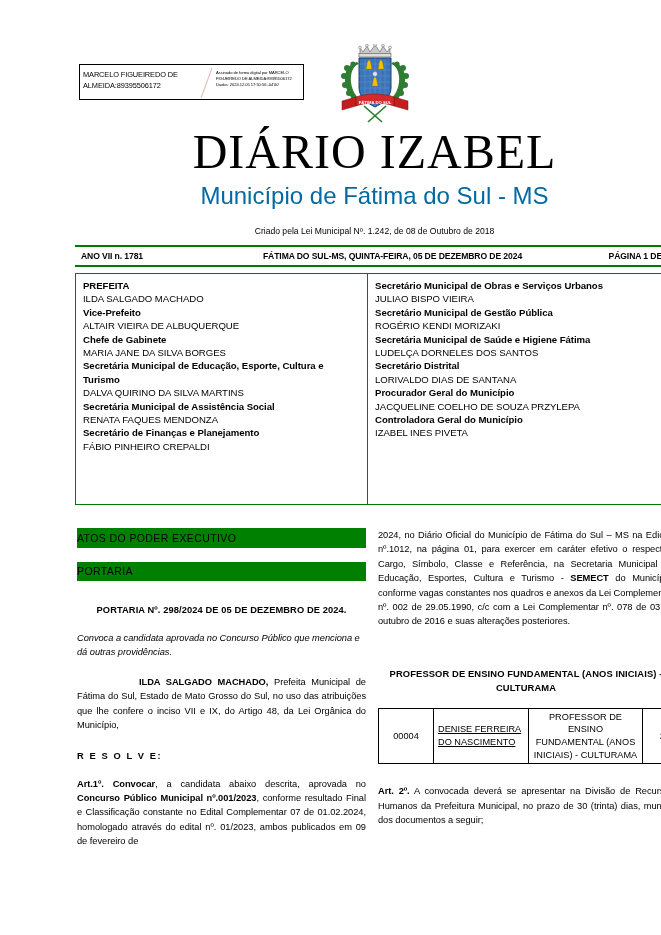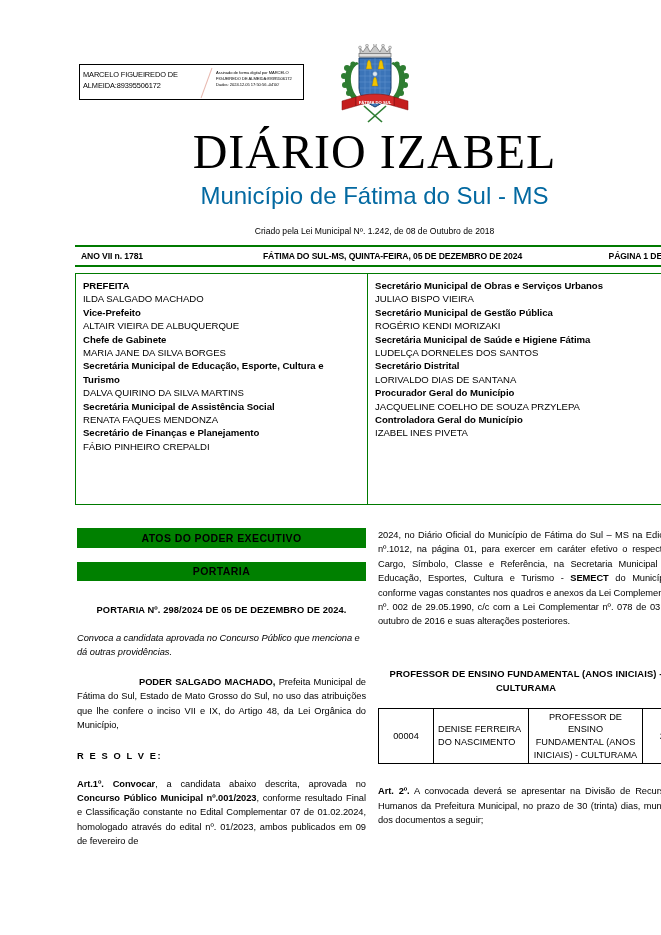--- a/index.html
+++ b/index.html
@@ -162,23 +162,22 @@
   .col-right {
     position: absolute;
     left: 334px;
     top: 528px;
     width: 296px;
   }
 
   .banner {
     background: #008000;
     color: #000000;
-    text-align: center;
     font-size: 10.5px;
-    font-weight: bold;
+    font-weight: normal;
     letter-spacing: 0.4px;
     padding: 3.5px 0 4px 0;
   }
   .banner.gap { margin-top: 14px; }
 
   .port-title {
     margin-top: 22px;
     text-align: center;
     font-size: 9.3px;
     font-weight: bold;
@@ -229,21 +228,21 @@
     table-layout: fixed;
   }
   table.vaga td {
     border: 1px solid #000;
     font-size: 9.2px;
     line-height: 12.6px;
     padding: 2px 4px;
     vertical-align: middle;
   }
   td.c-num  { width: 46px;  text-align: center; }
-  td.c-name { width: 86px;  text-align: left; }
+  td.c-name { width: 86px;  text-align: left; text-decoration: underline; }
   td.c-cargo{ width: 105px; text-align: center; }
   td.c-hrs  { width: 51px;  text-align: center; }
 
   .art2 { margin-top: 20px; }
 </style>
 </head>
 <body>
 
 <div id="page">
 
@@ -390,21 +389,21 @@
     </div>
   </div>
 
   <div class="col-left">
     <div class="banner">ATOS DO PODER EXECUTIVO</div>
     <div class="banner gap">PORTARIA</div>
 
     <div class="port-title">PORTARIA Nº. 298/2024 DE 05 DE DEZEMBRO DE 2024.</div>
     <div class="port-ementa">Convoca a candidata aprovada no Concurso Público que menciona e dá outras providências.</div>
 
-    <div class="para indent spaced"><b>PODER SALGADO MACHADO,</b><span> Prefeita Municipal de Fátima do Sul, Estado de Mato Grosso do Sul, no uso das atribuições que lhe confere o inciso VII e IX, do Artigo 48, da Lei Orgânica do Município,</span></div>
+    <div class="para indent spaced"><b>ILDA SALGADO MACHADO,</b><span> Prefeita Municipal de Fátima do Sul, Estado de Mato Grosso do Sul, no uso das atribuições que lhe confere o inciso VII e IX, do Artigo 48, da Lei Orgânica do Município,</span></div>
 
     <div class="resolve">R E S O L V E:</div>
 
     <div class="para spaced"><b>Art.1º.</b> <b>Convocar</b><span>, a candidata abaixo descrita, aprovada no </span><b>Concurso Público Municipal nº.001/2023</b><span>, conforme resultado Final e Classificação constante no Edital Complementar 07 de 01.02.2024, homologado através do edital nº. 01/2023, ambos publicados em 09 de fevereiro de</span></div>
   </div>
 
   <div class="col-right">
     <div class="para"><span>2024, no Diário Oficial do Município de Fátima do Sul – MS na Edição nº.1012, na página 01, para exercer em caráter efetivo o respectivo Cargo, Símbolo, Classe e Referência, na Secretaria Municipal de Educação, Esportes, Cultura e Turismo - </span><b>SEMECT</b><span> do Município, conforme vagas constantes nos quadros e anexos da Lei Complementar nº. 002 de 29.05.1990, c/c com a Lei Complementar nº. 078 de 03 de outubro de 2016 e suas alterações posteriores.</span></div>
 
     <div class="cargo-head">PROFESSOR DE ENSINO FUNDAMENTAL (ANOS INICIAIS) - CULTURAMA</div>

